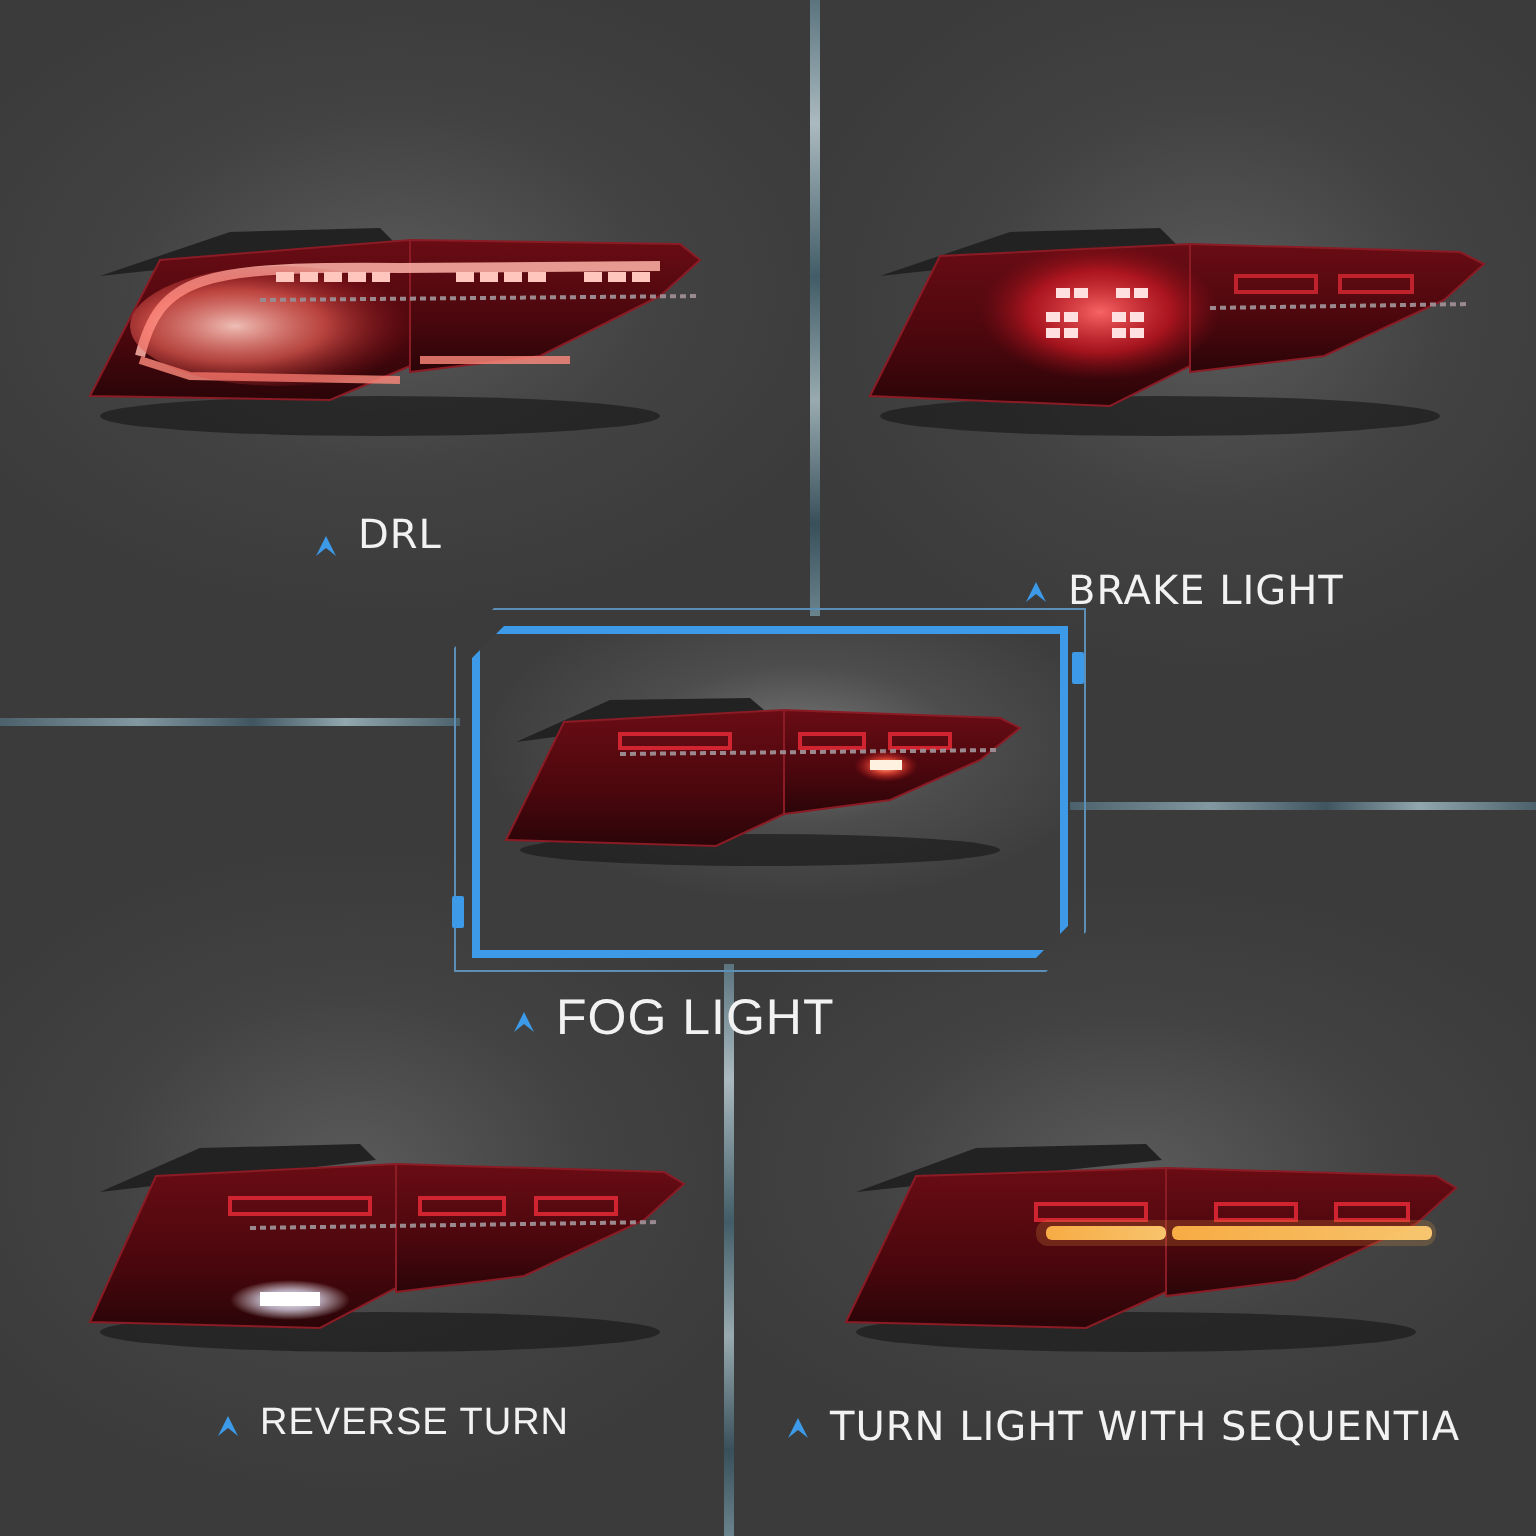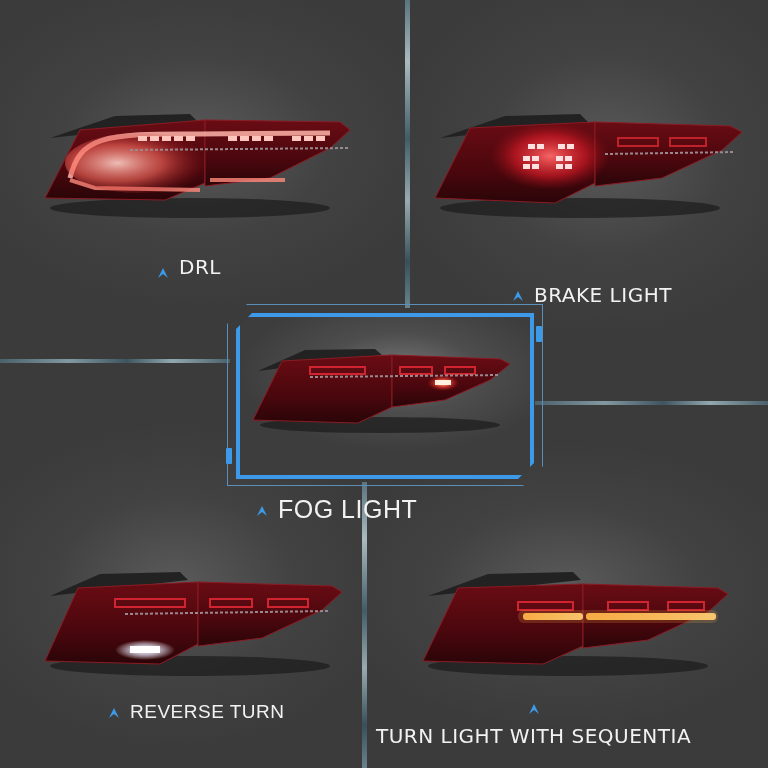--- a/index.html
+++ b/index.html
@@ -30,21 +30,21 @@
   .lamp{position:absolute;}
   .lamp svg{display:block;}
 
   
   .label{position:absolute;display:flex;align-items:center;gap:9px;color:#f2f2f2;font-size:20px;letter-spacing:.5px;white-space:nowrap;}
   .label .chev{width:14px;height:14px;}
   .lbl-drl{left:156px;top:255px;align-items:flex-end;}
   .lbl-brake{left:511px;top:255px;margin-top:28px;}
   .lbl-fog{left:255px;top:467px;font-family:"Liberation Sans",sans-serif;font-size:25px;margin-top:28px;}
   .lbl-rev{left:107px;top:701px;font-family:"Liberation Sans",sans-serif;font-size:19px;}
-  .lbl-turn{left:376px;top:701px;flex-direction:column;}
+  .lbl-turn{left:392px;top:701px;}
 </style>
 </head>
 <body>
 
 <div class="canvas">
 
   <div class="quad q-tl"></div>
   <div class="quad q-tr"></div>
   <div class="quad q-bl"></div>
   <div class="quad q-br"></div>

